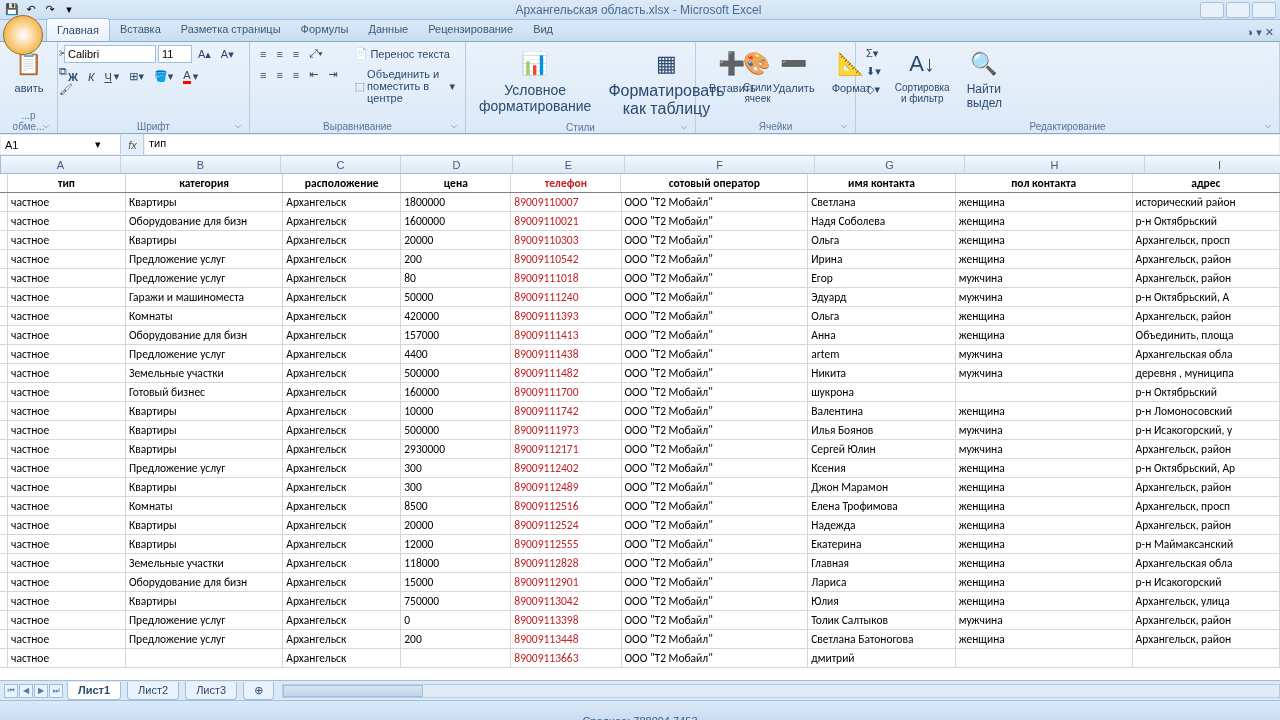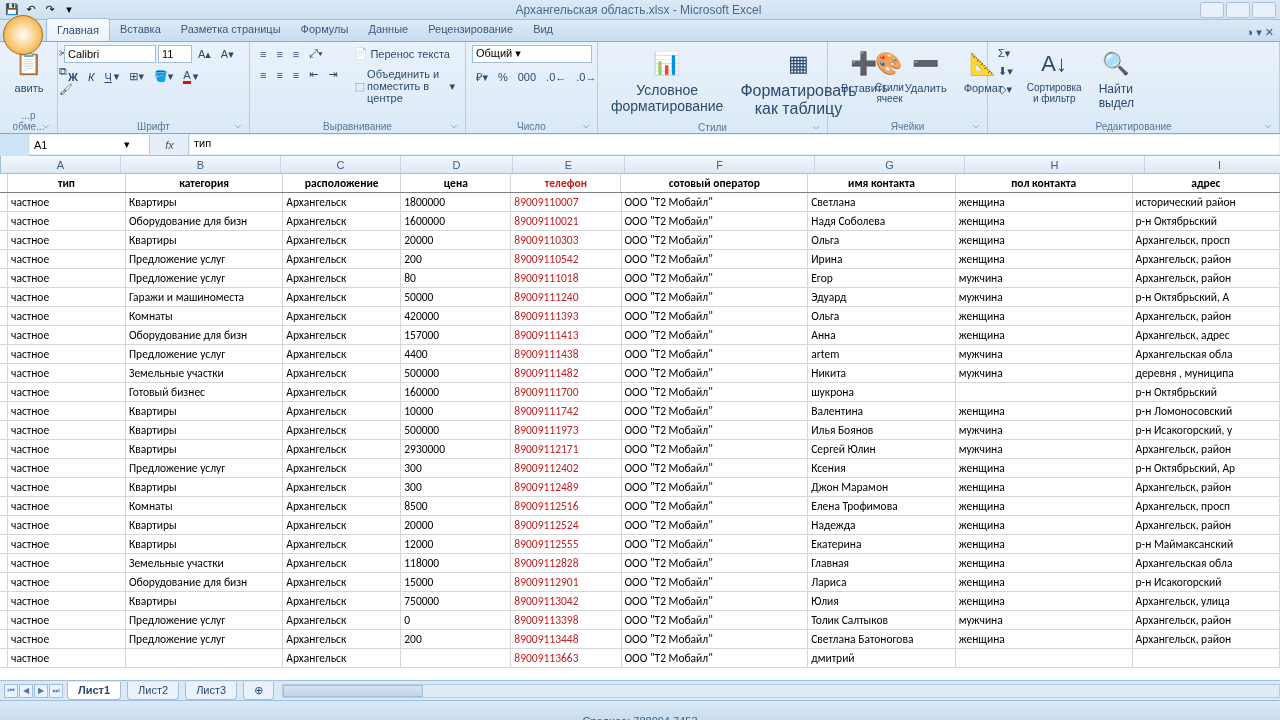--- a/index.html
+++ b/index.html
@@ -103,33 +103,32 @@
 .ic32{width:32px;height:32px;display:flex;align-items:center;justify-content:center;font-size:22px;}
 .combo { height:18px; border:1px solid #9ebfdd; background:#fff; padding:1px 3px; font-size:11px;}
 
 
 .fbar {
   height: 22px;
   display: flex;
   border-bottom: 1px solid #9ebfdd;
   background: #e6eff9;
   align-items: stretch;
-  margin-left: 29px;
 }
 .namebox {
   width: 120px;
   border-right: 1px solid #b7cde4;
   display: flex;
   align-items: center;
   padding: 0 4px;
   background:#fff;
   margin:1px;
 }
 .namebox input{border:none;outline:none;font-size:11px;width:90px;}
-.fx-btn { width:38px;display:flex;align-items:center;justify-content:center;color:#555;font-style:italic;border-right:1px solid #b7cde4;}
+.fx-btn { width:22px;display:flex;align-items:center;justify-content:center;color:#555;font-style:italic;border-right:1px solid #b7cde4;}
 .formula-input { flex:1; background:#fff; margin:1px; padding:2px 4px; font-size:11px;}
 
 
 .gridwrap { flex:1; display:flex; flex-direction:column; background:#fff; overflow:hidden; position:relative;}
 .ghead-row { display:flex; height:18px; background:linear-gradient(#f4f8fd,#dce8f4); border-bottom:1px solid #9ebfdd;}
 .corner { border-right:1px solid #9ebfdd;}
 .colhead {
   display:flex;align-items:center;justify-content:center;
   border-right:1px solid #c5d5e8; color:#3e5c80; font-size:11px;
   cursor:pointer;
@@ -291,33 +290,20 @@
         </div>
       </div>
       <div class="col" style="gap:4px;margin-left:6px">
         <span class="rbtn">📄 <span>Перенос текста</span></span>
         <span class="rbtn">⬚ <span>Объединить и поместить в центре</span> ▾</span>
       </div>
     </div>
     <div class="rgroup-label">Выравнивание</div>
   </div>
 
-  <div class="rgroup" style="width:132px">
-    <div class="rgroup-body col" style="gap:4px">
-      <div class="combo" style="width:120px"><span>Общий</span> ▾</div>
-      <div style="display:flex;gap:2px">
-        <span class="rbtn">₽▾</span>
-        <span class="rbtn">%</span>
-        <span class="rbtn">000</span>
-        <span class="rbtn">.0←</span>
-        <span class="rbtn">.0→</span>
-      </div>
-    </div>
-    <div class="rgroup-label">Число</div>
-  </div>
 
   <div class="rgroup" style="width:230px">
     <div class="rgroup-body">
       <div class="bigbtn">
           <div class="ic32">📊</div>
           <span style="white-space:pre;text-align:center;font-size:14px">Условное
 форматирование</span>
         </div>
       <div class="bigbtn">
           <div class="ic32">▦</div>
@@ -497,21 +483,21 @@
         <div class="drow">
           <div class="dcell cA"></div>
           <div class="dcell c0">частное</div>
           <div class="dcell c1">Оборудование для бизн</div>
           <div class="dcell c2">Архангельск</div>
           <div class="dcell c3 right">157000</div>
           <div class="dcell c4 red right">89009111413</div>
           <div class="dcell c5">ООО "Т2 Мобайл"</div>
           <div class="dcell c6">Анна</div>
           <div class="dcell c7">женщина</div>
-          <div class="dcell c8">Архангельск, адрес</div>
+          <div class="dcell c8">Объединить, площа</div>
         </div>
         <div class="drow">
           <div class="dcell cA"></div>
           <div class="dcell c0">частное</div>
           <div class="dcell c1">Предложение услуг</div>
           <div class="dcell c2">Архангельск</div>
           <div class="dcell c3 right">4400</div>
           <div class="dcell c4 red right">89009111438</div>
           <div class="dcell c5">ООО "Т2 Мобайл"</div>
           <div class="dcell c6">artem</div>

